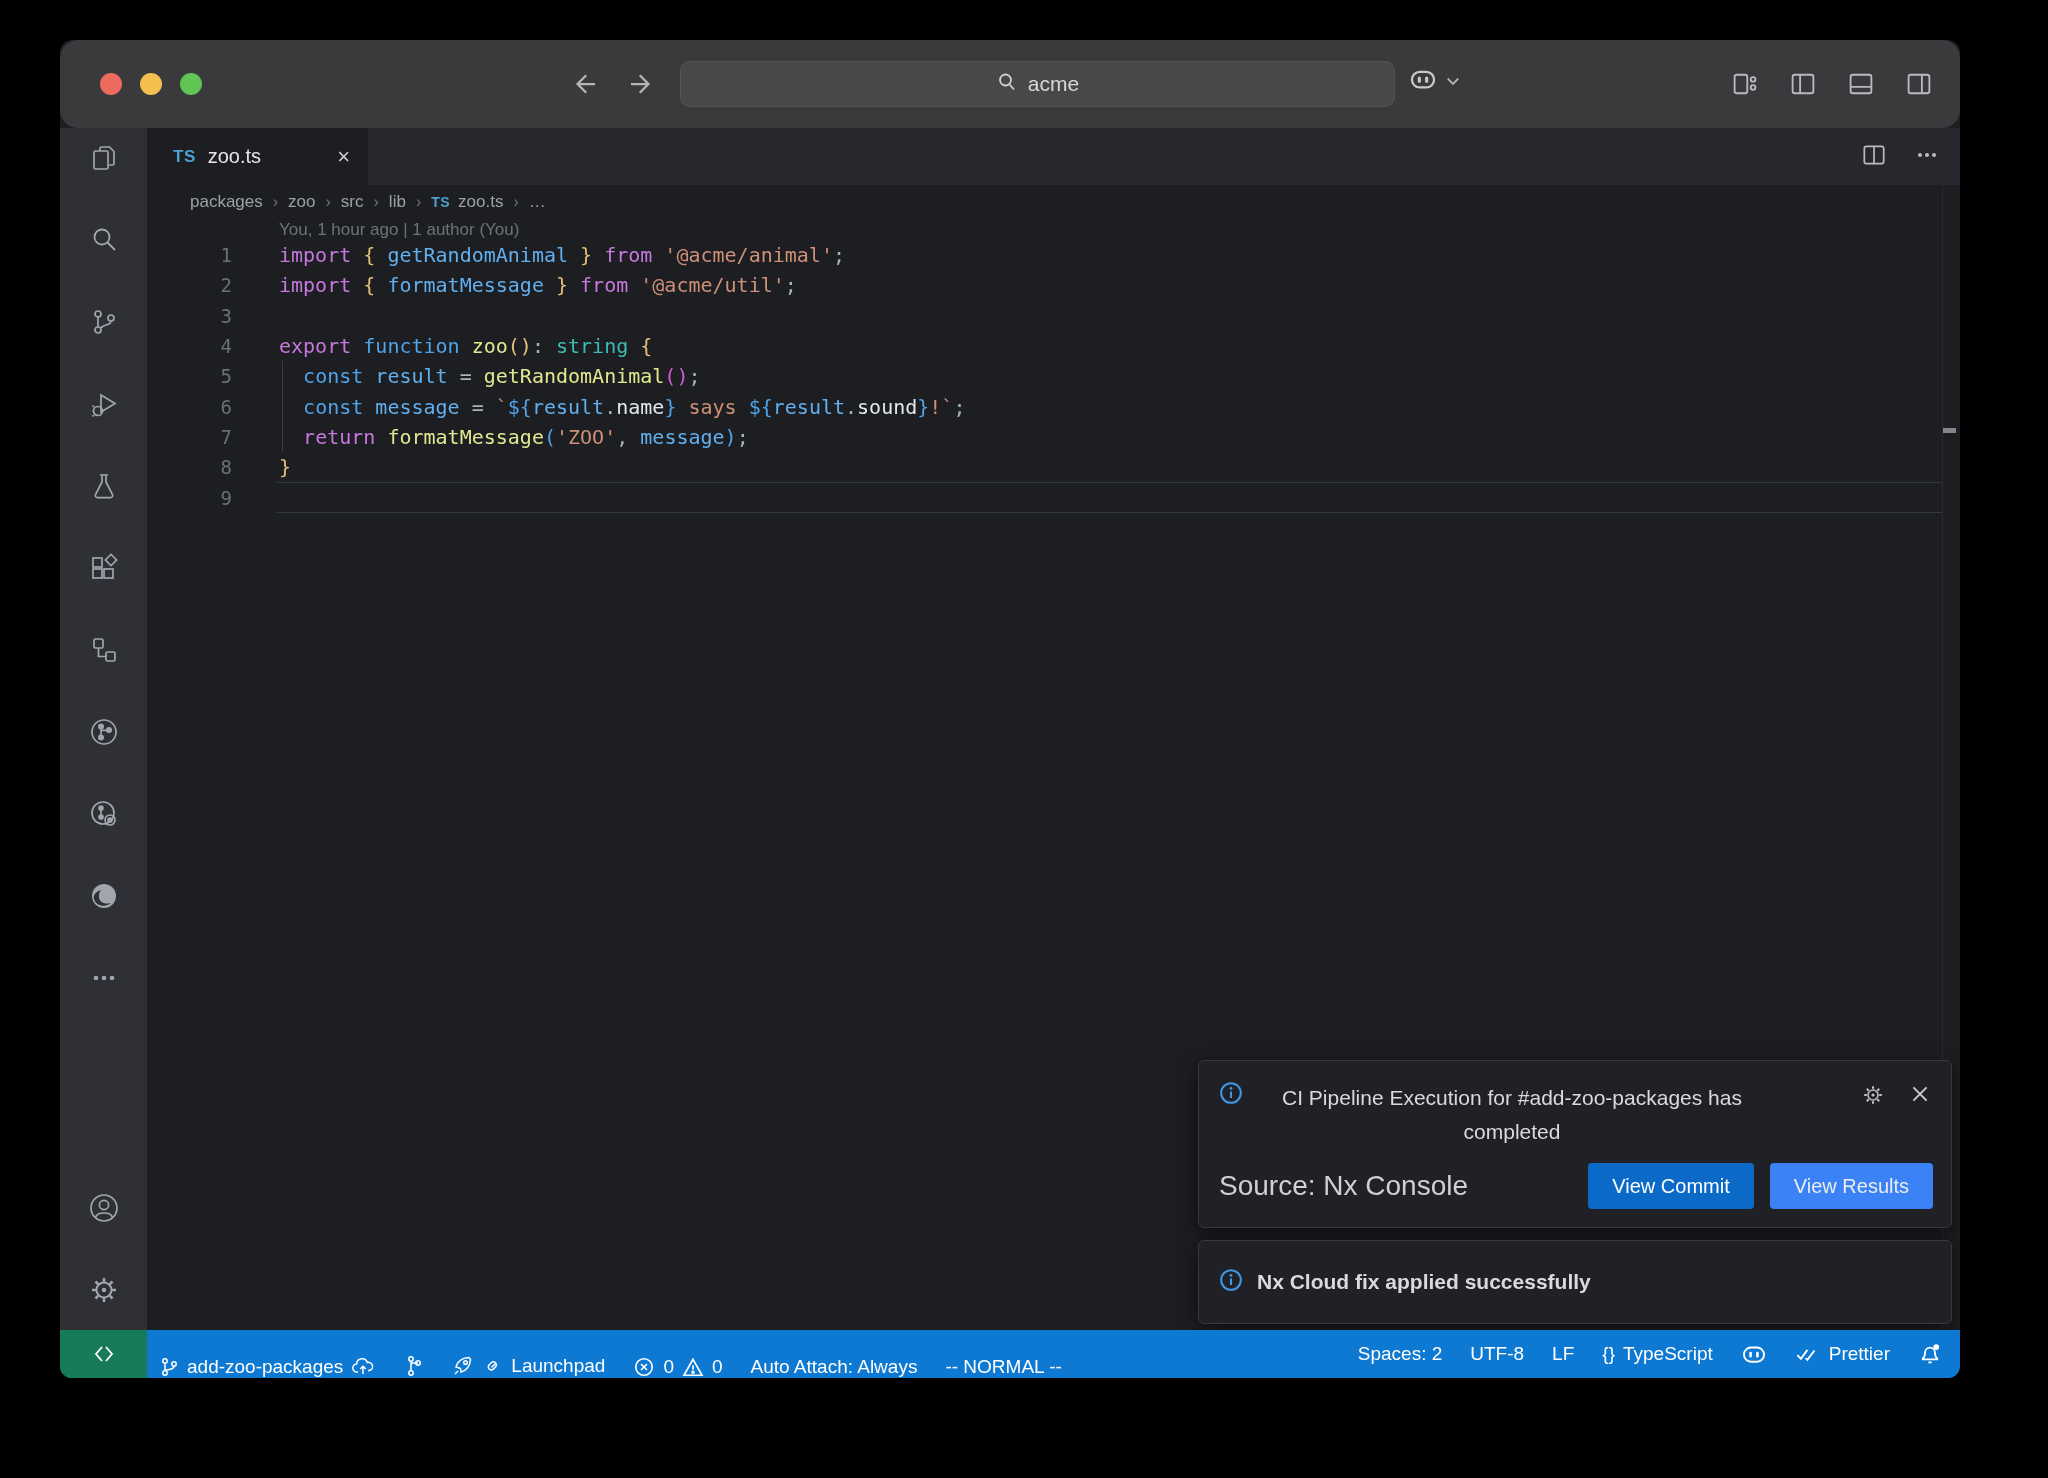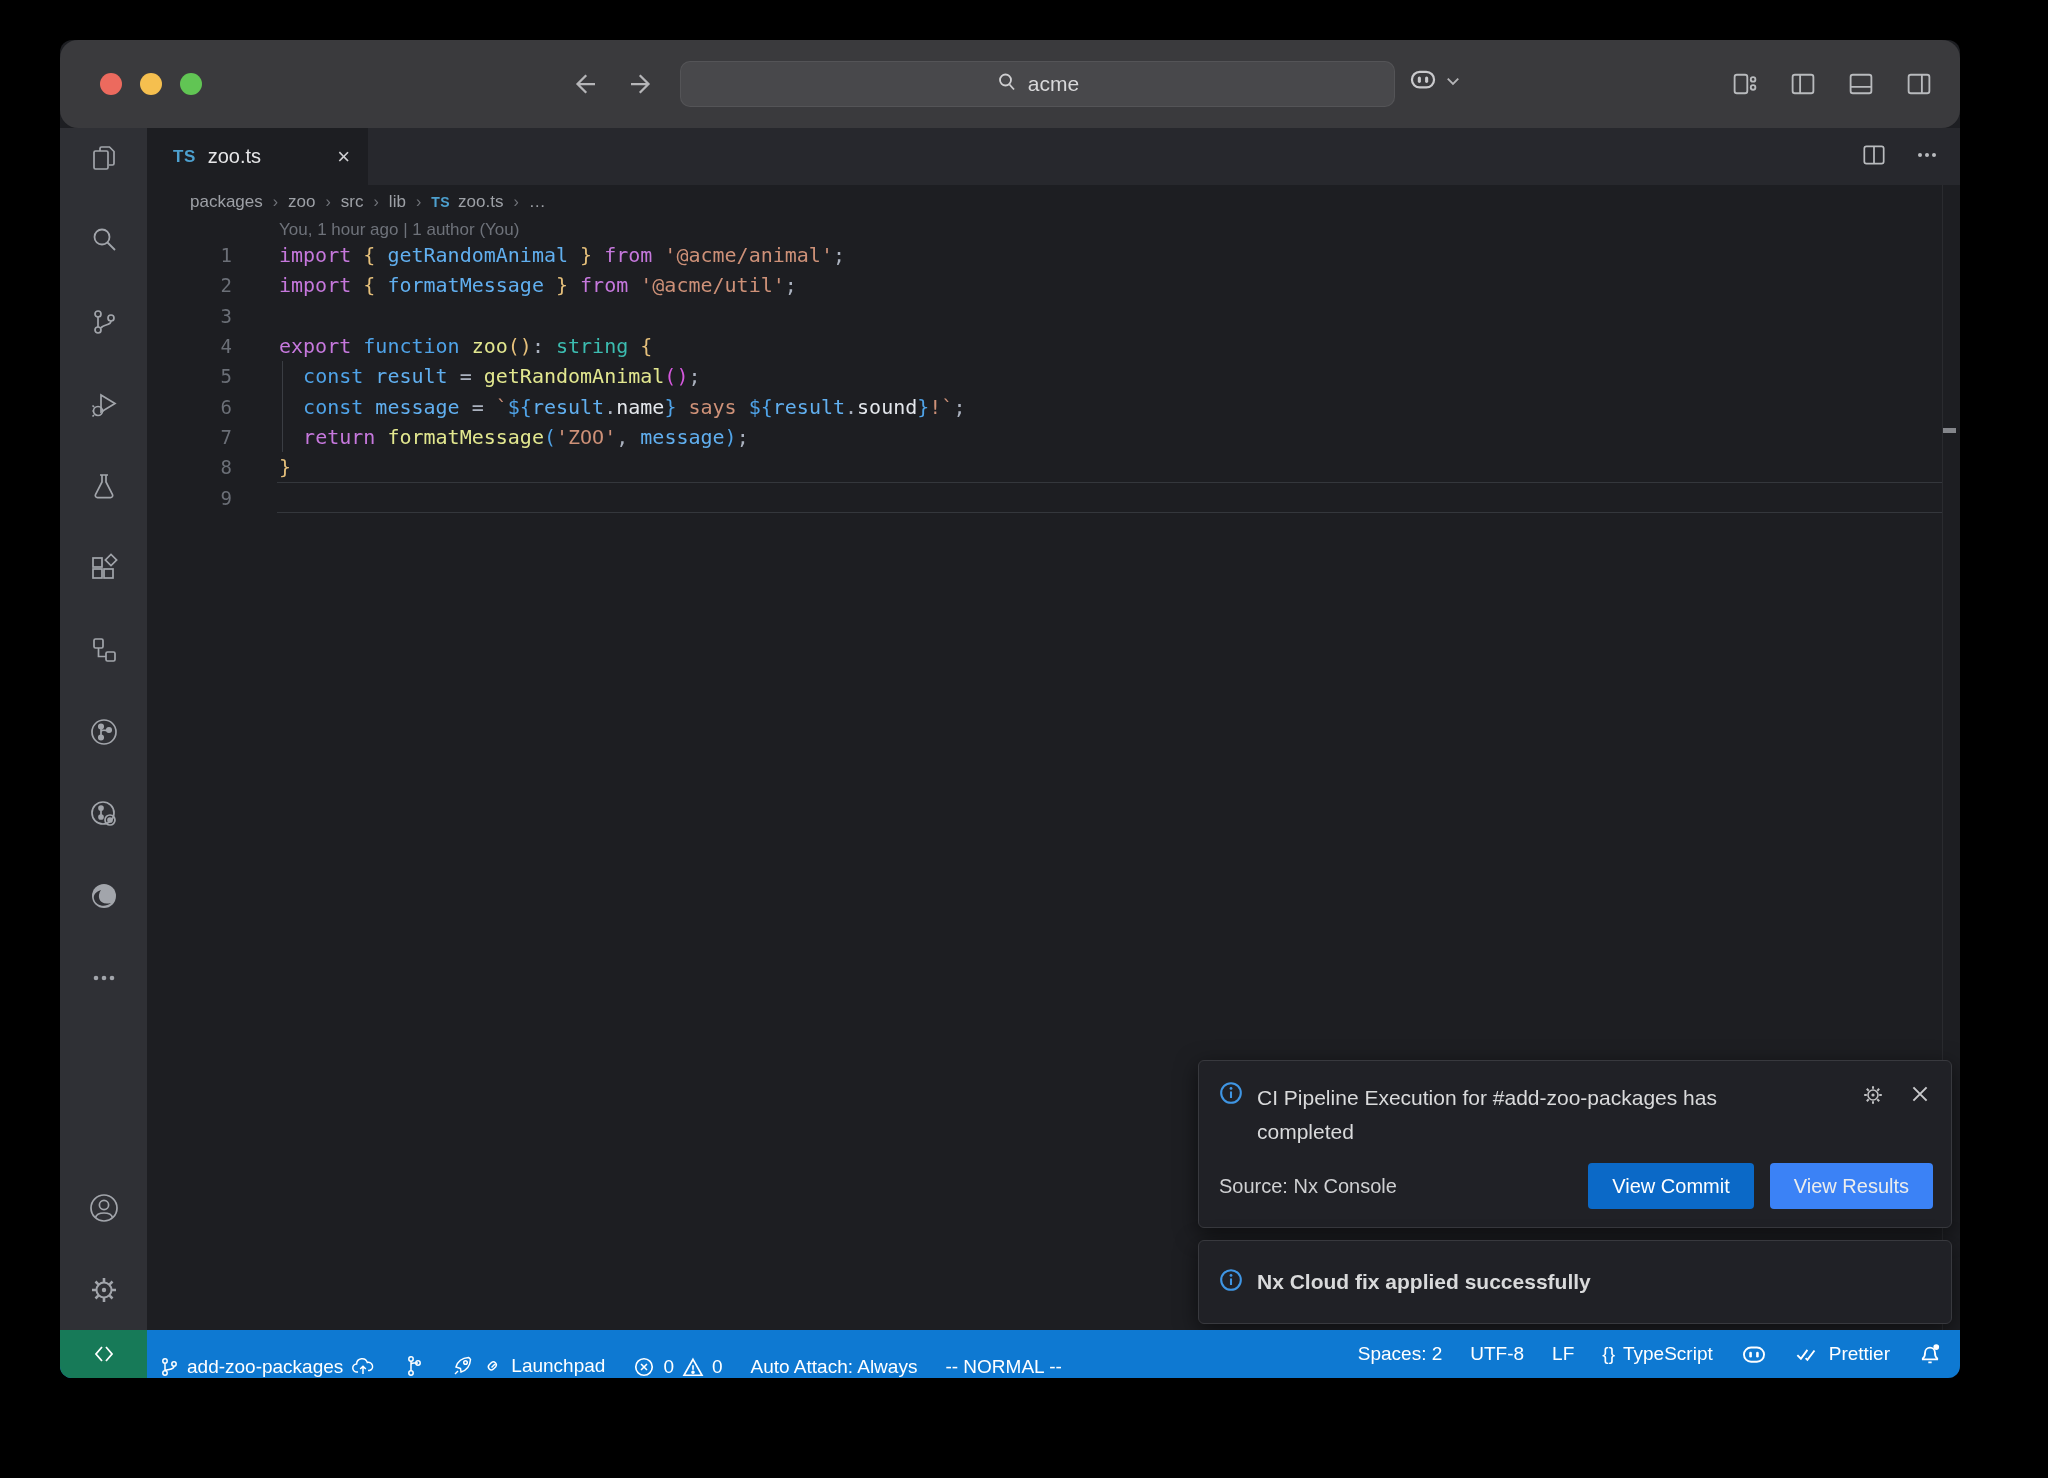--- a/index.html
+++ b/index.html
@@ -48,25 +48,25 @@
   .gutter { width:85px; text-align:right; color:#6b6f77; font-size:19px; flex:0 0 auto; }
   .codetext { flex:1; margin-left:47px; white-space:pre; }
   .line.current .codetext { border-top:1px solid #34373c; border-bottom:1px solid #34373c; height:100%; display:flex; align-items:center; margin-left:45px; padding-left:2px; }
   #indent-guide { position:absolute; left:135px; top:233px; width:1px; height:91px; background:#3a3d43; }
   #right-sep { position:absolute; top:57px; bottom:0; width:1px; background:#2a2b2f; }
   #overview-dash { position:absolute; width:13px; height:5px; background:#84868b; }
   
   .toast { position:absolute; left:1138px; width:754px; background:#202126; border:1px solid #38393e; border-radius:6px; box-shadow:0 6px 22px rgba(0,0,0,.55); color:#d9dadb; }
   #toast-1 { top:1020px; height:168px; }
   #toast-2 { top:1200px; height:84px; display:flex; align-items:center; padding:8px 20px; gap:14px; font-size:21px;font-weight:bold; }
-  .toast-head { display:flex; padding:20px 20px 0 20px; gap:14px; }
+  .toast-head { display:flex; padding:20px 20px 0 20px; gap:14px;text-align:center; }
   .toast-title { font-size:21px; line-height:34px; max-width:510px; }
   .toast-tools { margin-left:auto; display:flex; gap:24px; align-items:flex-start; padding-top:2px; }
   .toast-foot { position:absolute; left:0; right:0; bottom:0; display:flex; align-items:center; padding:0 18px 18px 20px; }
-  .toast-source { font-size:20px; color:#cfd0d2; }
+  .toast-source { font-size:28px; color:#cfd0d2; }
   .toast-btns { margin-left:auto; display:flex; gap:16px; }
   .nbtn { height:46px; padding:0 24px; border:none; border-radius:4px; font-size:20px; font-family:inherit; color:#fff; }
   .nbtn.primary { background:#0b69c7; }
   .nbtn.secondary { background:#3b82f6; color:#eceded; }
   
   #statusbar { position:absolute; left:0; right:0; bottom:0; height:48px; background:#0e79d2; display:flex; align-items:stretch; color:#fff; font-size:19px; }
   #remote { width:87px; background:#177a58; display:flex; align-items:center; justify-content:center; flex:0 0 auto; }
   .sb-left { display:flex; align-items:flex-end; gap:28px; padding-left:12px; }
   .sb-right { margin-left:auto; display:flex; align-items:center; gap:28px; padding-right:18px; }
   .sb-item { display:flex; align-items:center; gap:8px; white-space:nowrap; }

